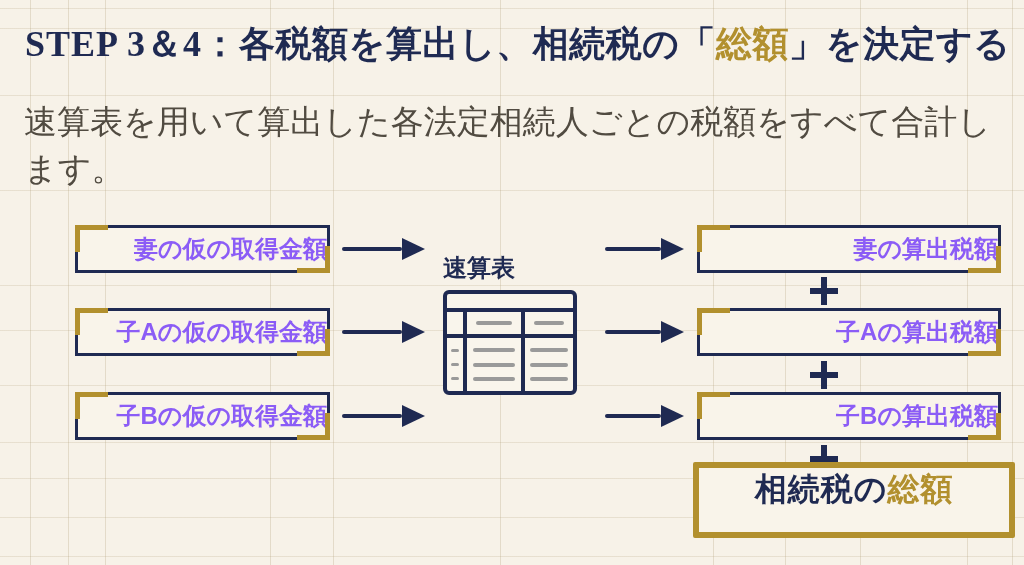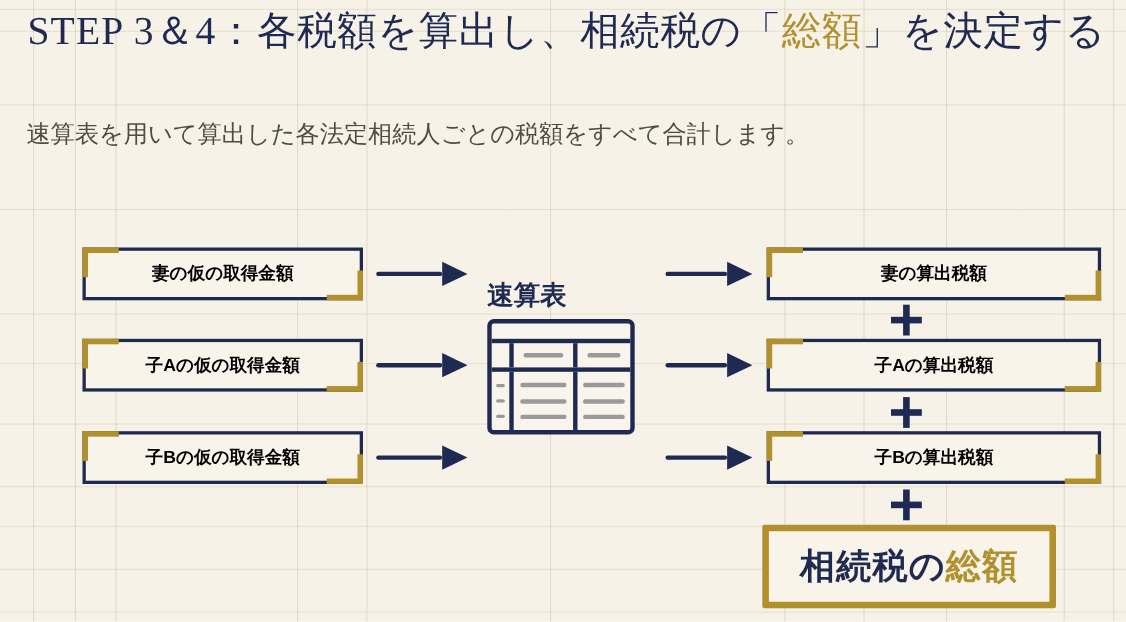--- a/index.html
+++ b/index.html
@@ -35,38 +35,38 @@
     background-repeat:no-repeat;
     background-size:
       1px 100%,1px 100%,1px 100%,1px 100%,1px 100%,1px 100%,1px 100%,1px 100%,1px 100%,1px 100%,1px 100%,
       100% 1px,100% 1px,100% 1px,100% 1px,100% 1px,100% 1px,100% 1px,100% 1px,100% 1px,100% 1px,100% 1px;
     background-position:
       30px 0,68px 0,105px 0,270px 0,333px 0,500px 0,713px 0,785px 0,860px 0,967px 0,1012px 0,
       0 8px,0 28px,0 95px,0 190px,0 285px,0 330px,0 385px,0 442px,0 478px,0 517px,0 556px;
   }
 
   .title {
-    position:absolute; left:25px; top:4px; width:980px;
-    font-size:36px; font-weight:normal; color:#1f2a52; letter-spacing:.5px;
+    position:absolute; left:25px; top:20px; width:980px;
+    font-size:36px; font-weight:bold; color:#1f2a52; letter-spacing:.5px;
     white-space:nowrap;
   }
   .title .step { font-family:"Liberation Serif","DejaVu Serif",serif; letter-spacing:1px; }
   .gold-text { color:#b2902e; }
 
   .lead {
     position:absolute; left:24px; top:98px; width:990px;
-    font-size:22px; line-height:47px; font-weight:500; color:#514b41;
+    font-size:33px; line-height:47px; font-weight:500; color:#514b41;
   }
 
   
   .fbox {
     position:absolute; height:48px;
     background:#f9f4ea; border:3px solid #1f2a52;
-    display:flex; align-items:center; justify-content:center;
-    font-size:16px; font-weight:bold; color:#000000;
+    display:flex; align-items:center; justify-content:flex-end;
+    font-size:24px; font-weight:bold; color:#8b5cf6;
   }
   .fbox::before {
     content:""; position:absolute; top:-3px; left:-3px; width:28px; height:22px;
     border-top:5px solid #b2902e; border-left:5px solid #b2902e;
   }
   .fbox::after {
     content:""; position:absolute; bottom:-3px; right:-3px; width:28px; height:22px;
     border-bottom:5px solid #b2902e; border-right:5px solid #b2902e;
   }
   .src { left:75px; width:255px; }
@@ -110,23 +110,23 @@
   .d8  { width:8px; height:3px; }
 
   
   .plus { position:absolute; left:810px; width:28px; height:28px; }
   .plus::before { content:""; position:absolute; left:0; top:11px; width:28px; height:6px; background:#1f2a52; }
   .plus::after  { content:""; position:absolute; left:11px; top:0; width:6px; height:28px; background:#1f2a52; }
   .py1 { top:277px; } .py2 { top:361px; } .py3 { top:445px; }
 
   
   .total-box {
-    position:absolute; left:693px; top:477px; width:267px; height:76px;
+    position:absolute; left:693px; top:462px; width:322px; height:76px;
     background:#f9f4ea; border:6px solid #b2902e; border-radius:2px;
-    display:flex; align-items:center; justify-content:center;
+    display:flex; justify-content:center;
     font-size:32px; font-weight:bold; color:#1f2a52; letter-spacing:1px;
   }
 </style>
 </head>
 <body>
 
 <div class="page">
 
   <h1 class="title"><span class="step">STEP 3＆4：</span><span>各税額を算出し、相続税の「</span><span class="gold-text">総額</span><span>」を決定する</span></h1>
 

